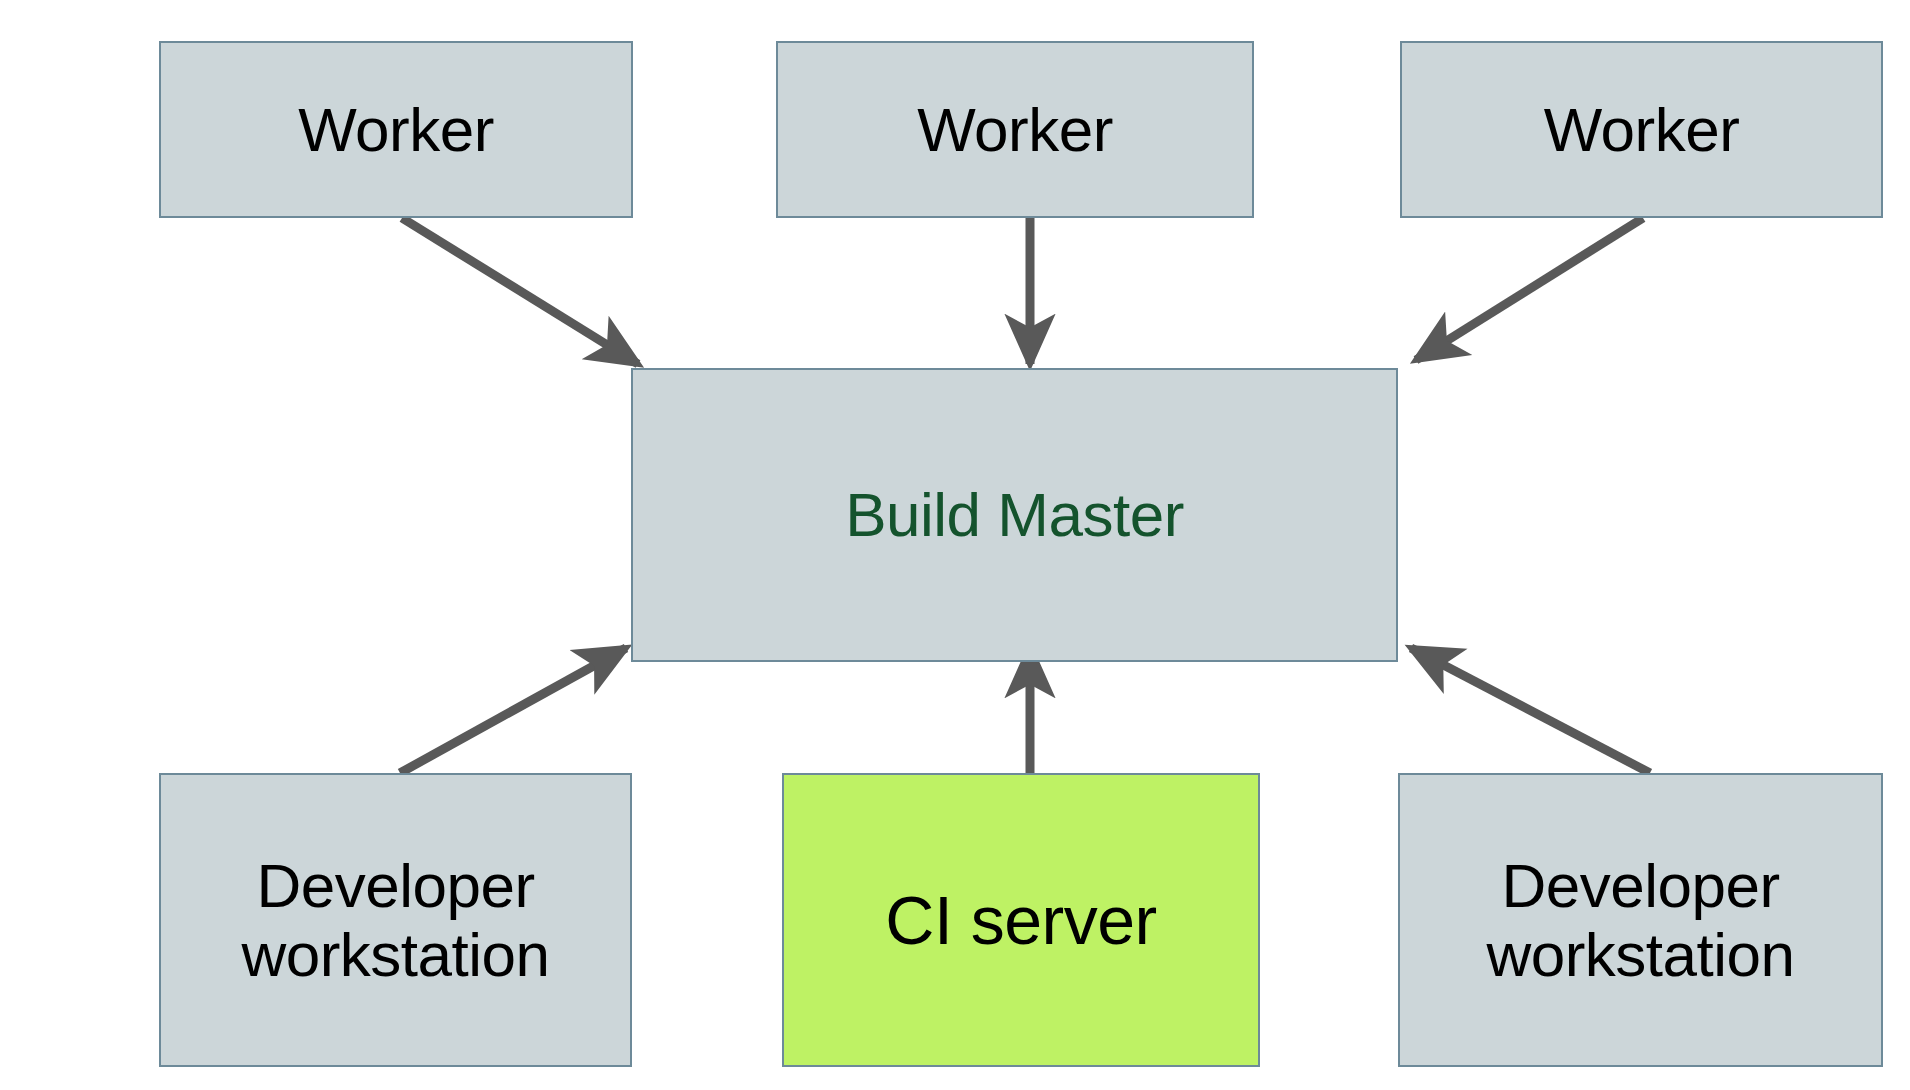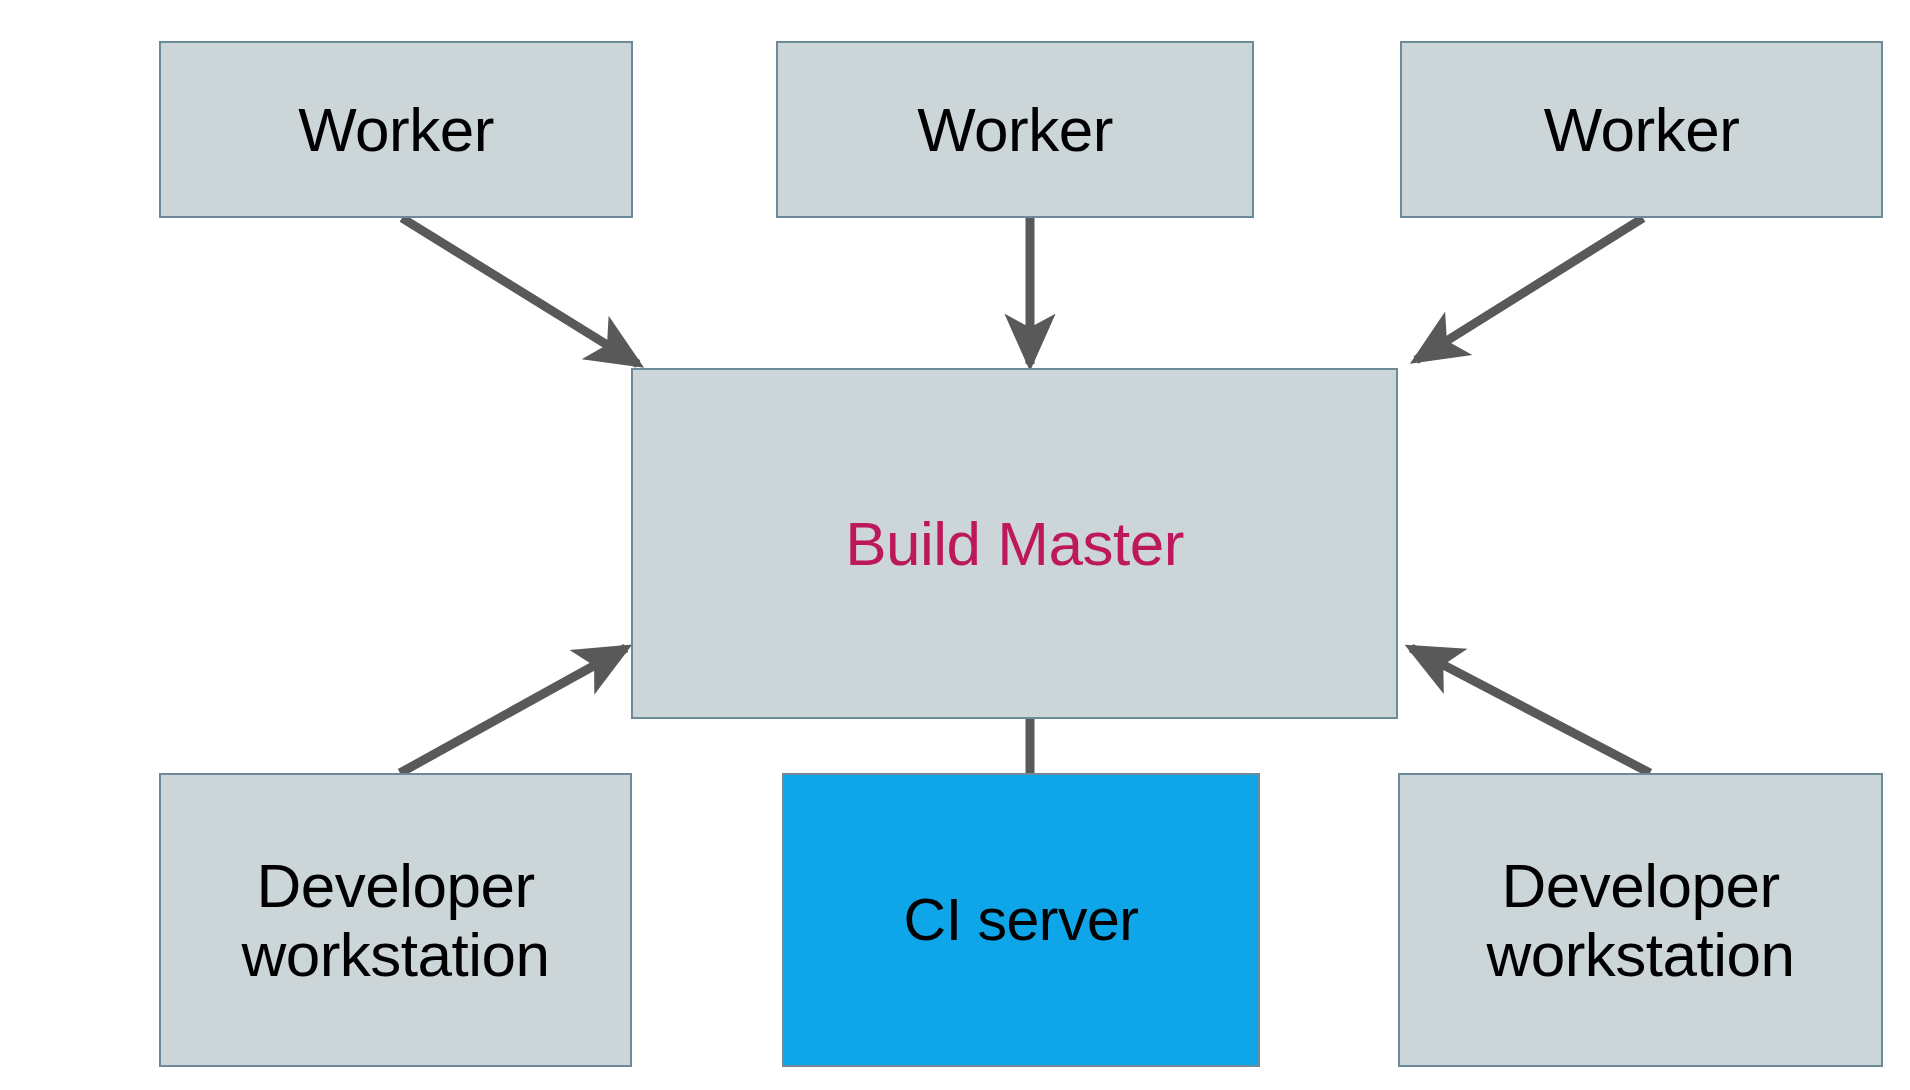--- a/index.html
+++ b/index.html
@@ -64,21 +64,21 @@
         <line x1="362" y1="773" x2="588" y2="648" stroke="#595959" stroke-width="9" marker-end="url(#arrowhead)"></line>
         <line x1="992" y1="773" x2="992" y2="648" stroke="#595959" stroke-width="9" marker-end="url(#arrowhead)"></line>
         <line x1="1612" y1="773" x2="1373" y2="648" stroke="#595959" stroke-width="9" marker-end="url(#arrowhead)"></line>
       </g>
   </svg>
 
   <div id="nodes">
       <div class="node" style="left: 121px; top: 41px; width: 474px; height: 177px; background: rgb(204, 214, 217); border-color: rgb(109, 138, 153); color: rgb(0, 0, 0); font-size: 62px;"><span class="node-label">Worker</span></div>
       <div class="node" style="left: 738px; top: 41px; width: 478px; height: 177px; background: rgb(204, 214, 217); border-color: rgb(109, 138, 153); color: rgb(0, 0, 0); font-size: 62px;"><span class="node-label">Worker</span></div>
       <div class="node" style="left: 1362px; top: 41px; width: 483px; height: 177px; background: rgb(204, 214, 217); border-color: rgb(109, 138, 153); color: rgb(0, 0, 0); font-size: 62px;"><span class="node-label">Worker</span></div>
-      <div class="node" style="left: 593px; top: 368px; width: 767px; height: 351px; background: rgb(204, 214, 217); border-color: rgb(109, 138, 153); color: #be185d; font-size: 62px;"><span class="node-label">Build Master</span></div>
+      <div class="node" style="left: 593px; top: 368px; width: 767px; height: 294px; background: rgb(204, 214, 217); border-color: rgb(109, 138, 153); color: #14532d; font-size: 62px;"><span class="node-label">Build Master</span></div>
       <div class="node" style="left: 121px; top: 773px; width: 473px; height: 294px; background: rgb(204, 214, 217); border-color: rgb(109, 138, 153); color: rgb(0, 0, 0); font-size: 62px;"><span class="node-label">Developer
 workstation</span></div>
-      <div class="node" style="left: 744px; top: 773px; width: 478px; height: 294px; background: #0ea5e9; border-color: rgb(109, 138, 153); color: rgb(0, 0, 0); font-size: 59px;"><span class="node-label">CI server</span></div>
+      <div class="node" style="left: 744px; top: 773px; width: 478px; height: 294px; background: #bef264; border-color: rgb(109, 138, 153); color: rgb(0, 0, 0); font-size: 68px;"><span class="node-label">CI server</span></div>
       <div class="node" style="left: 1360px; top: 773px; width: 485px; height: 294px; background: rgb(204, 214, 217); border-color: rgb(109, 138, 153); color: rgb(0, 0, 0); font-size: 62px;"><span class="node-label">Developer
 workstation</span></div>
     </div>
 
 </div>
 
 </body></html>

